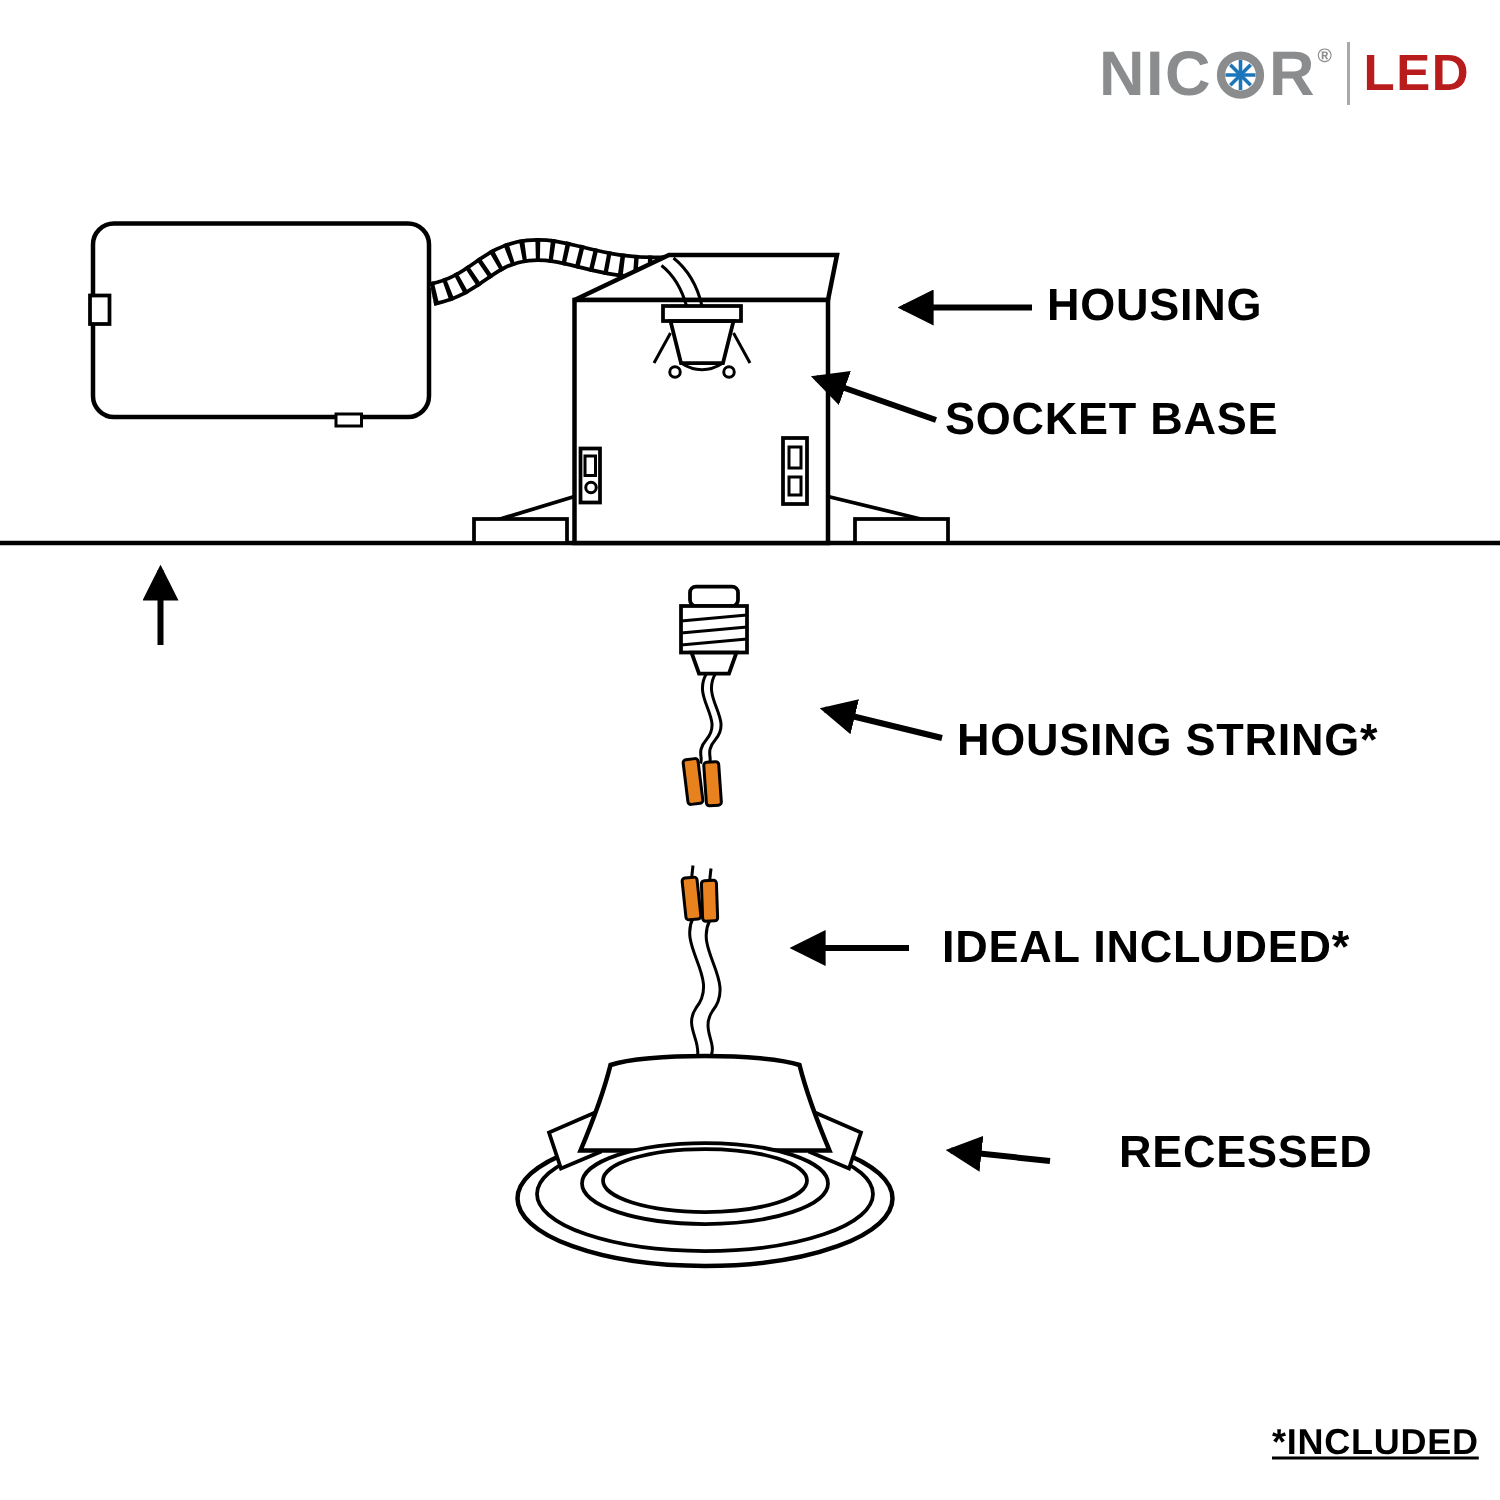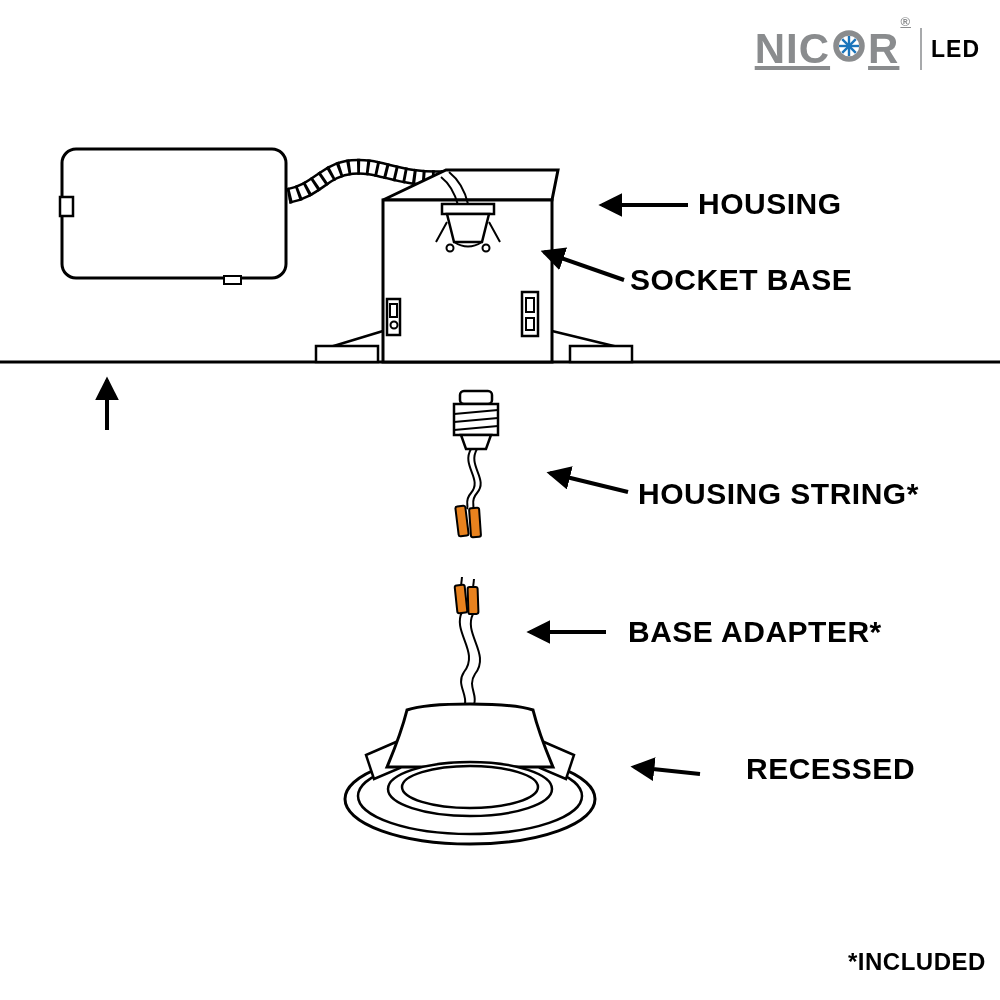--- a/index.html
+++ b/index.html
@@ -4,29 +4,29 @@
 <style>
   html,body{margin:0;padding:0;background:#fff;}
   body{width:1000px;height:1000px;position:relative;overflow:hidden;
        font-family:"Liberation Sans","DejaVu Sans",sans-serif;}
   .page{position:absolute;inset:0;background:#fff;}
   svg.art{position:absolute;left:0;top:0;width:1000px;height:1000px;}
   .label{position:absolute;font-weight:700;font-size:30px;line-height:34px;
          color:#000;white-space:nowrap;letter-spacing:0.5px;}
   .label.two-line{line-height:38px;}
   .footnote{position:absolute;font-weight:700;font-size:24px;color:#000;
-            letter-spacing:0.5px;}
+            letter-spacing:0.5px;text-decoration:underline;}
   
   .logo{position:absolute;top:28px;right:20px;display:flex;align-items:center;gap:9px;}
-  .brand{display:flex;font-weight:700;font-size:42px;
-         color:#8A8C8E;letter-spacing:1px;line-height:1;text-decoration:underline;}
+  .brand{display:flex;align-items:center;font-weight:700;font-size:42px;
+         color:#8A8C8E;letter-spacing:1px;line-height:1;}
   .o-icon{display:inline-block;width:34px;height:34px;margin:0 2px;}
   .reg{font-size:13px;color:#8A8C8E;position:relative;top:-13px;margin-left:1px;font-weight:700;}
   .divider{width:2px;height:42px;background:#A7A9AB;}
-  .led{font-weight:700;font-size:23px;color:#000000;letter-spacing:1px;text-align:right;}
+  .led{font-weight:700;font-size:34px;color:#b91c1c;letter-spacing:1px;text-align:right;}
 </style>
 </head>
 <body>
 
 <div class="page">
 
   <svg class="art" viewBox="0 0 1000 1000">
     <defs>
       <marker id="arrowhead" viewBox="0 0 10 10" refX="8.5" refY="5" markerWidth="6" markerHeight="6" orient="auto-start-reverse">
         <path d="M0,0 L10,5 L0,10 z" fill="#000"></path>
@@ -131,21 +131,21 @@
     </g>
   </svg>
 
   <div class="label" style="left:630px;top:263px">SOCKET BASE</div>
 
   <div class="label" style="left:698px;top:187px">HOUSING</div>
 
 
   <div class="label" style="left:638px;top:477px">HOUSING STRING*</div>
 
-  <div class="label" style="left:628px;top:615px">BASE ADAPTER*</div>
+  <div class="label" style="left:628px;top:615px">IDEAL INCLUDED*</div>
 
   <div class="label two-line" style="left:746px;top:750px">
     <div>RECESSED</div>
   </div>
 
   <div class="footnote" style="left:848px;top:948px">*INCLUDED</div>
 
   <div class="logo">
     <span class="brand">
       <span>NIC</span>

